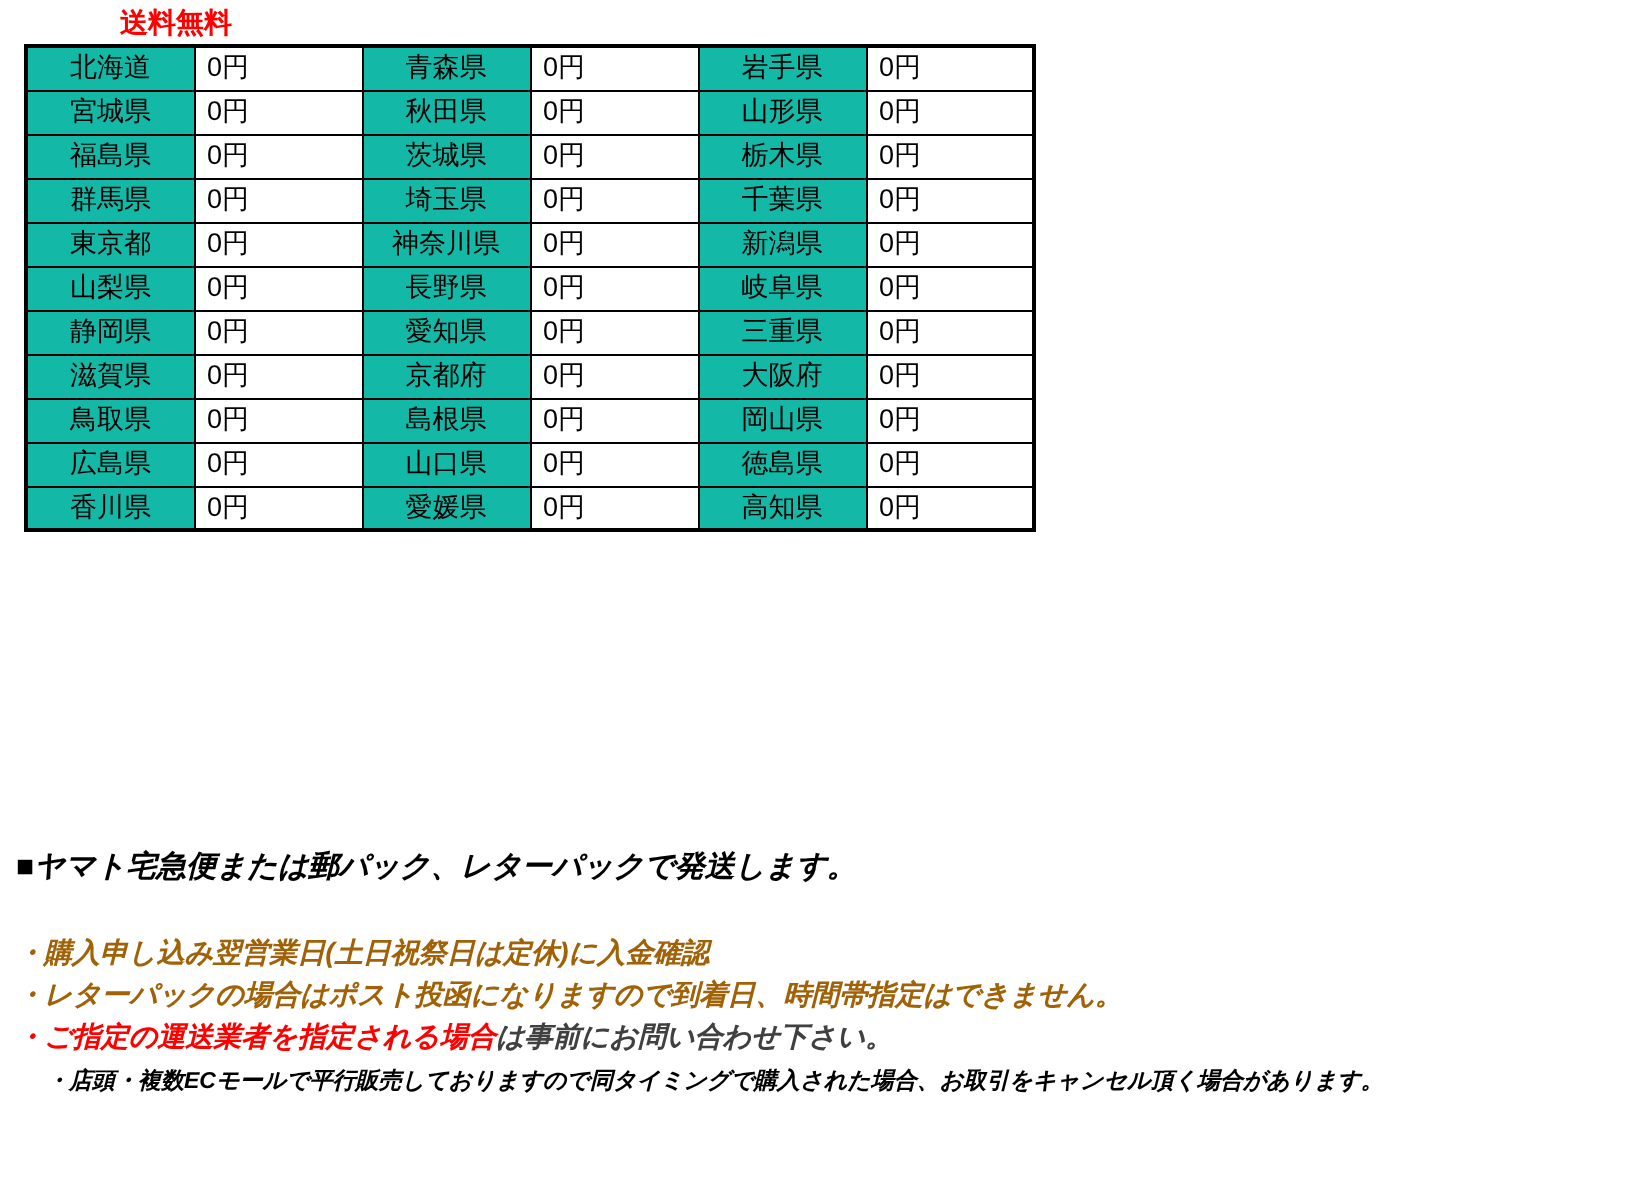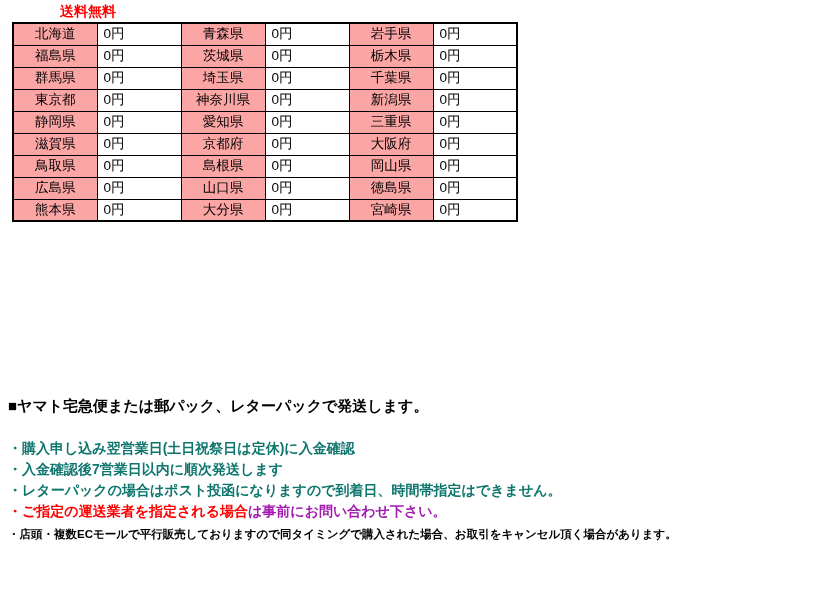--- a/index.html
+++ b/index.html
@@ -47,84 +47,94 @@
     border: 1px solid #000000;
     height: 22px;
     font-size: 13.5px;
     padding: 0 2px;
     box-sizing: border-box;
     white-space: nowrap;
   }
   .fee-table td.pref {
     width: 84px;
     text-align: center;
-    background: #fca5a5;
+    background: #14b8a6;
   }
   .fee-table td.price {
     width: 84px;
     text-align: left;
     padding-left: 6px;
     background: #ffffff;
   }
   .fee-table td.empty {
     background: #ffffff;
   }
 
   
   .notes {
     position: absolute;
     left: 8px;
-    top: 396px;
+    top: 424px;
     width: 806px;
+    font-style: italic;
   }
   .note-head {
     font-size: 15px;
     font-weight: bold;
     color: #000000;
     margin-bottom: 22px;
     line-height: 20px;
   }
   .note-line {
     font-size: 14px;
     font-weight: bold;
     line-height: 21px;
-    color: #0f766e;
+    color: #a16207;
   }
   .note-line.red {
     color: #ff0000;
   }
   .note-line.red .black {
-    color: #a21caf;
+    color: #404040;
   }
   .note-small {
     font-size: 11.5px;
     font-weight: bold;
     line-height: 18px;
     color: #000000;
     margin-top: 3px;
+    margin-left: 15px;
   }
 </style>
 </head>
 <body>
 
 <div class="page">
 
   <div class="top-heading">送料無料</div>
 
   <table class="fee-table">
     <tbody>
         <tr>
           <td class="pref">北海道</td>
           <td class="price">0円</td>
           <td class="pref">青森県</td>
           <td class="price">0円</td>
           <td class="pref">岩手県</td>
           <td class="price">0円</td>
         </tr>
         <tr>
+          <td class="pref">宮城県</td>
+          <td class="price">0円</td>
+          <td class="pref">秋田県</td>
+          <td class="price">0円</td>
+          <td class="pref">山形県</td>
+          <td class="price">0円</td>
+        </tr>
+        <tr>
           <td class="pref">福島県</td>
           <td class="price">0円</td>
           <td class="pref">茨城県</td>
           <td class="price">0円</td>
           <td class="pref">栃木県</td>
           <td class="price">0円</td>
         </tr>
         <tr>
           <td class="pref">群馬県</td>
           <td class="price">0円</td>
@@ -135,20 +145,28 @@
         </tr>
         <tr>
           <td class="pref">東京都</td>
           <td class="price">0円</td>
           <td class="pref">神奈川県</td>
           <td class="price">0円</td>
           <td class="pref">新潟県</td>
           <td class="price">0円</td>
         </tr>
         <tr>
+          <td class="pref">山梨県</td>
+          <td class="price">0円</td>
+          <td class="pref">長野県</td>
+          <td class="price">0円</td>
+          <td class="pref">岐阜県</td>
+          <td class="price">0円</td>
+        </tr>
+        <tr>
           <td class="pref">静岡県</td>
           <td class="price">0円</td>
           <td class="pref">愛知県</td>
           <td class="price">0円</td>
           <td class="pref">三重県</td>
           <td class="price">0円</td>
         </tr>
         <tr>
           <td class="pref">滋賀県</td>
           <td class="price">0円</td>
@@ -167,36 +185,35 @@
         </tr>
         <tr>
           <td class="pref">広島県</td>
           <td class="price">0円</td>
           <td class="pref">山口県</td>
           <td class="price">0円</td>
           <td class="pref">徳島県</td>
           <td class="price">0円</td>
         </tr>
         <tr>
-          <td class="pref">熊本県</td>
-          <td class="price">0円</td>
-          <td class="pref">大分県</td>
-          <td class="price">0円</td>
-          <td class="pref">宮崎県</td>
+          <td class="pref">香川県</td>
+          <td class="price">0円</td>
+          <td class="pref">愛媛県</td>
+          <td class="price">0円</td>
+          <td class="pref">高知県</td>
           <td class="price">0円</td>
         </tr>
       </tbody>
   </table>
 
   <div class="notes">
     <div class="note-head">■ヤマト宅急便または郵パック、レターパックで発送します。</div>
 
     <div class="note-line">・購入申し込み翌営業日(土日祝祭日は定休)に入金確認</div>
 
-    <div class="note-line">・入金確認後7営業日以内に順次発送します</div>
 
     <div class="note-line">・レターパックの場合はポスト投函になりますので到着日、時間帯指定はできません。</div>
 
     <div class="note-line red">
       <span>・ご指定の運送業者を指定される場合</span><span class="black">は事前にお問い合わせ下さい。</span>
     </div>
 
     <div class="note-small">・店頭・複数ECモールで平行販売しておりますので同タイミングで購入された場合、お取引をキャンセル頂く場合があります。</div>
   </div>
 

